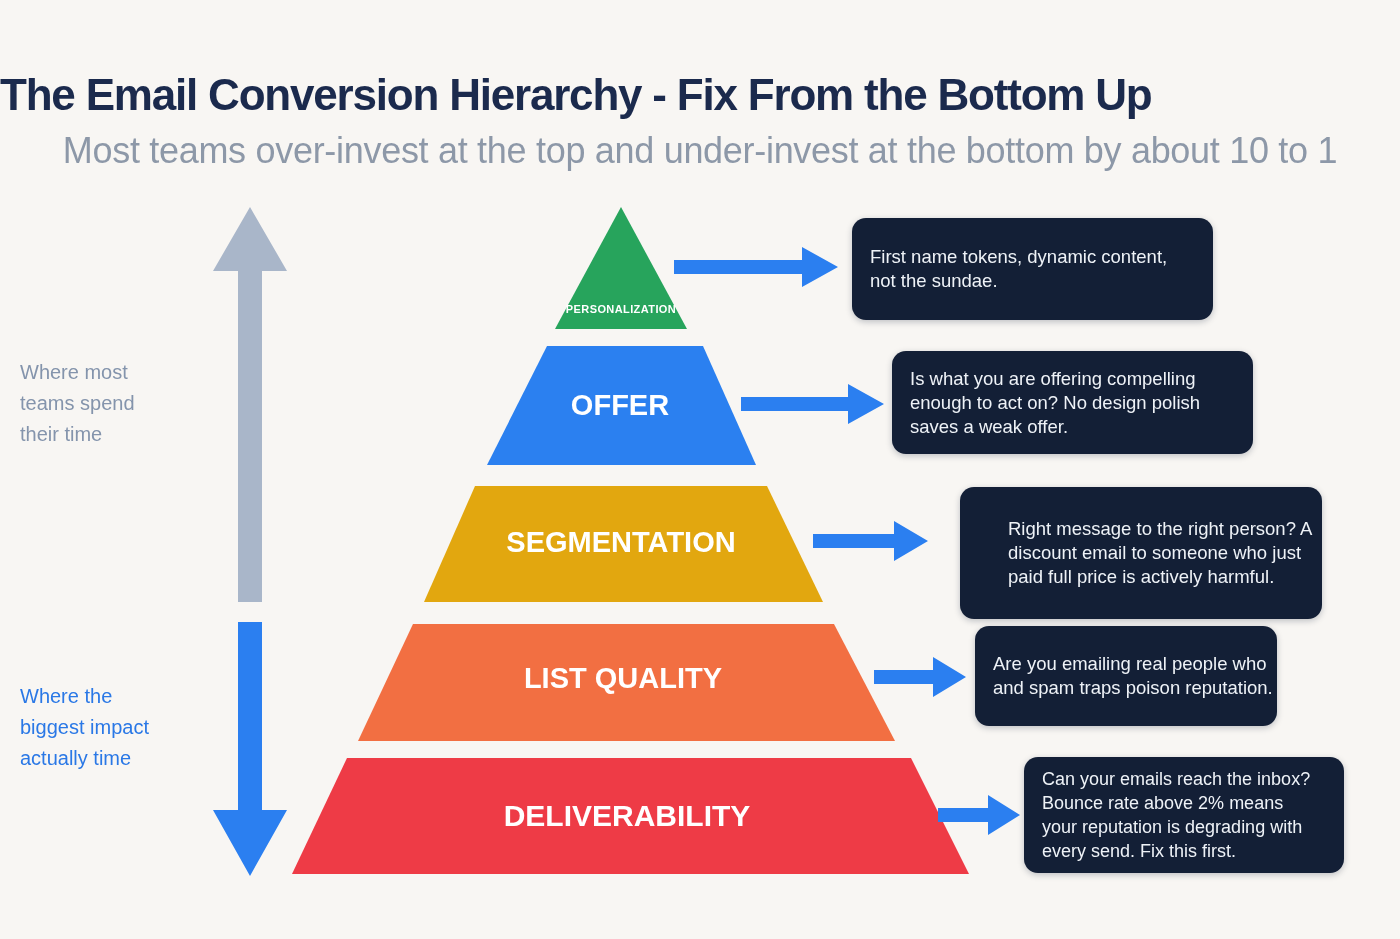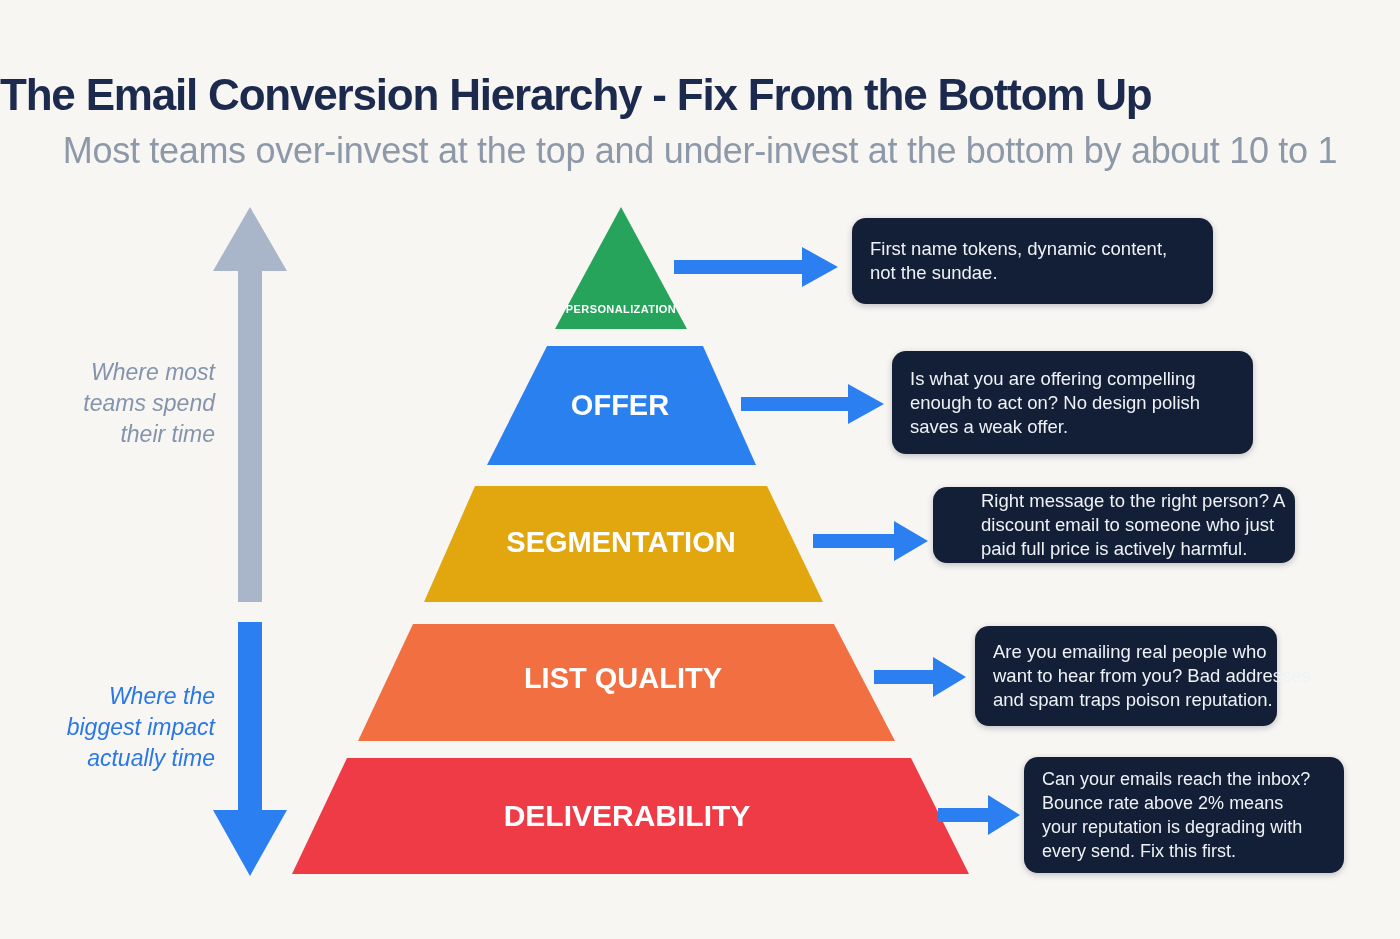--- a/index.html
+++ b/index.html
@@ -44,25 +44,23 @@
     text-align: center;
     white-space: nowrap;
   }
   .label-personalization { left: 496px; top: 303px; width: 250px; font-size: 11px; letter-spacing: 0.4px; }
   .label-offer           { left: 495px; top: 389px; width: 250px; font-size: 29px; }
   .label-segmentation    { left: 496px; top: 526px; width: 250px; font-size: 29px; }
   .label-list-quality    { left: 498px; top: 662px; width: 250px; font-size: 29px; }
   .label-deliverability  { left: 502px; top: 799px; width: 250px; font-size: 30px; }
   .side-note {
     position: absolute;
-    text-align: right;
-    font-size: 23px;
+    font-size: 20px;
     line-height: 31px;
     white-space: nowrap;
-    font-style: italic;
   }
   .side-note-top {
     left: 20px; top: 357px; width: 195px;
     color: #8494ac;
     font-weight: 400;
   }
   .side-note-bottom {
     left: 20px; top: 681px; width: 195px;
     color: #2a78e6;
     font-weight: 500;
@@ -74,23 +72,23 @@
     color: #eef2f7;
     display: flex;
     flex-direction: column;
     justify-content: center;
     padding: 8px 18px;
     font-size: 18.5px;
     line-height: 24px;
     box-shadow: 0 2px 6px rgba(20,30,55,0.25);
   }
   .callout div { white-space: nowrap; }
-  .callout-1 { left: 852px;  top: 218px; width: 361px; height: 86px; }
+  .callout-1 { left: 852px;  top: 218px; width: 361px; height: 102px; }
   .callout-2 { left: 892px;  top: 351px; width: 361px; height: 103px; }
-  .callout-3 { left: 933px;  top: 487px; width: 362px; height: 76px; padding-left: 48px; }
+  .callout-3 { left: 960px;  top: 487px; width: 362px; height: 132px; padding-left: 48px; }
   .callout-4 { left: 975px;  top: 626px; width: 302px; height: 100px; }
   .callout-5 { left: 1024px; top: 757px; width: 320px; height: 116px; font-size: 18px; justify-content: center; }
 </style>
 </head>
 <body>
 
 <div class="canvas">
 
   <div class="title">The Email Conversion Hierarchy - Fix From the Bottom Up</div>
   <div class="subtitle">Most teams over-invest at the top and under-invest at the bottom by about 10 to 1</div>
@@ -139,21 +137,20 @@
     <div>enough to act on? No design polish</div>
     <div>saves a weak offer.</div>
   </div>
   <div class="callout callout-3">
     <div>Right message to the right person? A</div>
     <div>discount email to someone who just</div>
     <div>paid full price is actively harmful.</div>
   </div>
   <div class="callout callout-4">
     <div>Are you emailing real people who</div>
-    <div>want to hear from you? Bad addresses</div>
     <div>and spam traps poison reputation.</div>
   </div>
   <div class="callout callout-5">
     <div>Can your emails reach the inbox?</div>
     <div>Bounce rate above 2% means</div>
     <div>your reputation is degrading with</div>
     <div>every send. Fix this first.</div>
   </div>
 
 </div>

